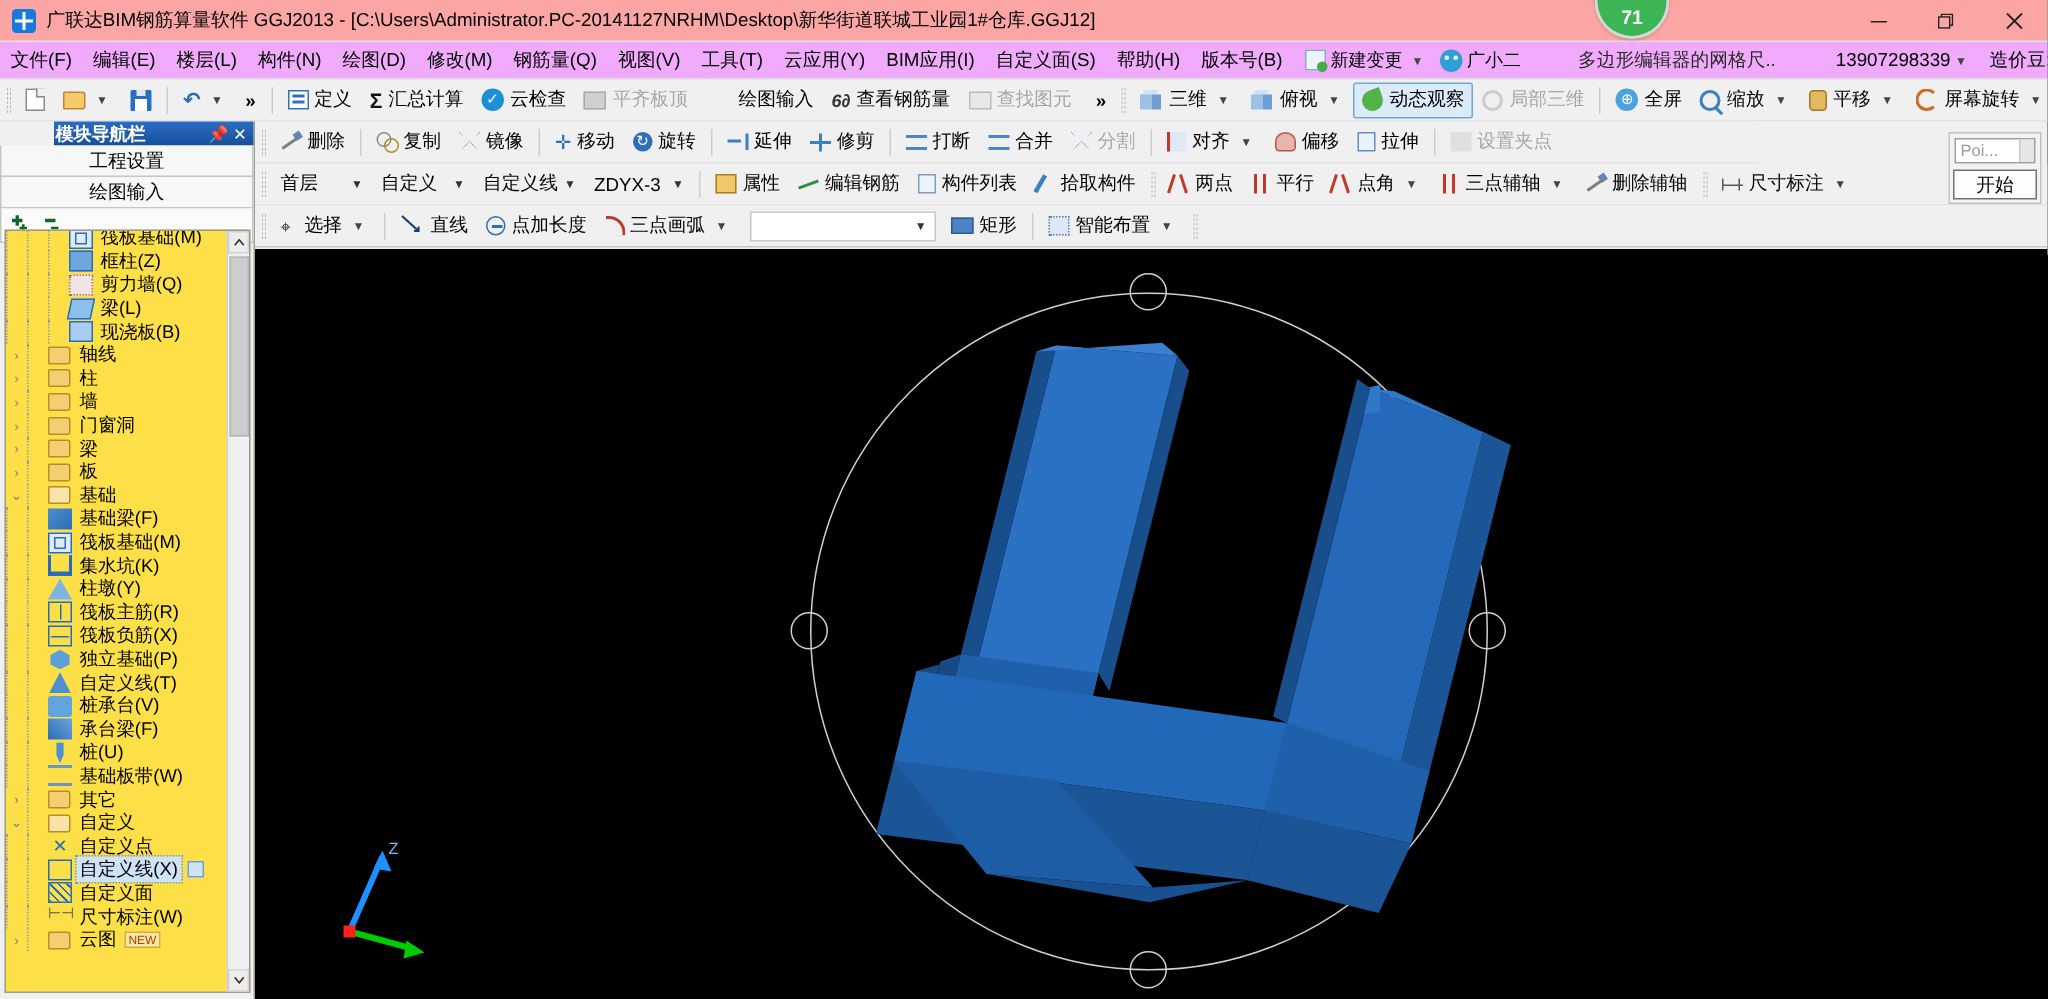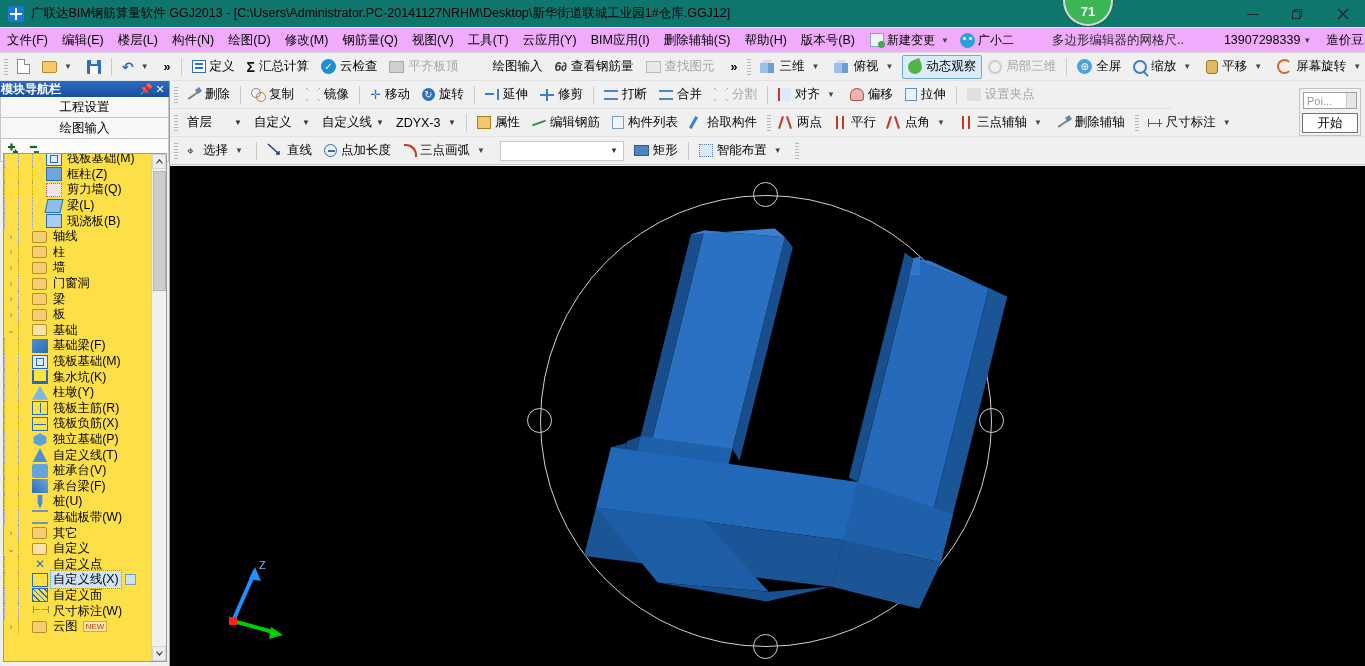--- a/index.html
+++ b/index.html
@@ -9,21 +9,21 @@
     font-family: "Liberation Sans", "DejaVu Sans", sans-serif;
     font-size:12px; color:#000;
     background:#f0f0f0;
     -webkit-font-smoothing: none;
   }
   #app { position:relative; width:1365px; height:666px; background:#f0f0f0; }
 
   
   .titlebar {
     position:absolute; left:0; top:0; width:1365px; height:28px;
-    background:#0f766e; display:flex; align-items:center;
+    background:#fca5a5; display:flex; align-items:center;
     border-bottom:1px solid #e4e4e4;
   }
   .app-logo {
     width:16px; height:16px; margin-left:8px; margin-right:7px;
     background:#1779d8; border-radius:3px;
     position:relative; flex:0 0 auto;
   }
   .app-logo:before {
     content:""; position:absolute; left:7px; top:2px; width:2px; height:12px; background:#fff;
   }
@@ -170,21 +170,21 @@
 
   
   .leftpanel {
     position:absolute; left:0; top:81px; width:170px; height:585px;
     background:#f0f0f0; border-right:1px solid #9e9e9e;
   }
   .lp-caption {
     height:16px; background:#1f5fb0;
     background:linear-gradient(#2b6cc4,#174f99);
     color:#fff; font-weight:bold; font-size:12px;
-    display:flex; align-items:center; padding:0 2px 0 1px;
+    display:flex; align-items:center; padding:0 2px 0 1px;margin-left:36px;
   }
   .lp-caption .cap-t { flex:1; white-space:nowrap; }
   .lp-caption .cap-b { width:14px; text-align:center; font-size:11px; }
   .lp-tab {
     height:21px; background:#f7f7f7; border:1px solid #c6c6c6; border-top:none;
     display:flex; align-items:center; justify-content:center; font-size:12.5px;
   }
   .lp-toolstrip {
     height:23px; border:1px solid #c6c6c6; border-top:none; background:#fbfbfb;
     display:flex; align-items:center; gap:7px; padding-left:5px;
@@ -312,21 +312,21 @@
     <div class="menu-item">编辑(E)</div>
     <div class="menu-item">楼层(L)</div>
     <div class="menu-item">构件(N)</div>
     <div class="menu-item">绘图(D)</div>
     <div class="menu-item">修改(M)</div>
     <div class="menu-item">钢筋量(Q)</div>
     <div class="menu-item">视图(V)</div>
     <div class="menu-item">工具(T)</div>
     <div class="menu-item">云应用(Y)</div>
     <div class="menu-item">BIM应用(I)</div>
-    <div class="menu-item">删除辅轴(S)</div>
+    <div class="menu-item">自定义面(S)</div>
     <div class="menu-item">帮助(H)</div>
     <div class="menu-item">版本号(B)</div>
 
     <div class="mini-btn" style="margin-left:4px;">
       <span class="ico16 i-newdoc2"></span>
       <span>新建变更</span>
       <span class="caret">▼</span>
     </div>
     <div class="mini-btn">
       <span class="ico16 i-face"></span>

